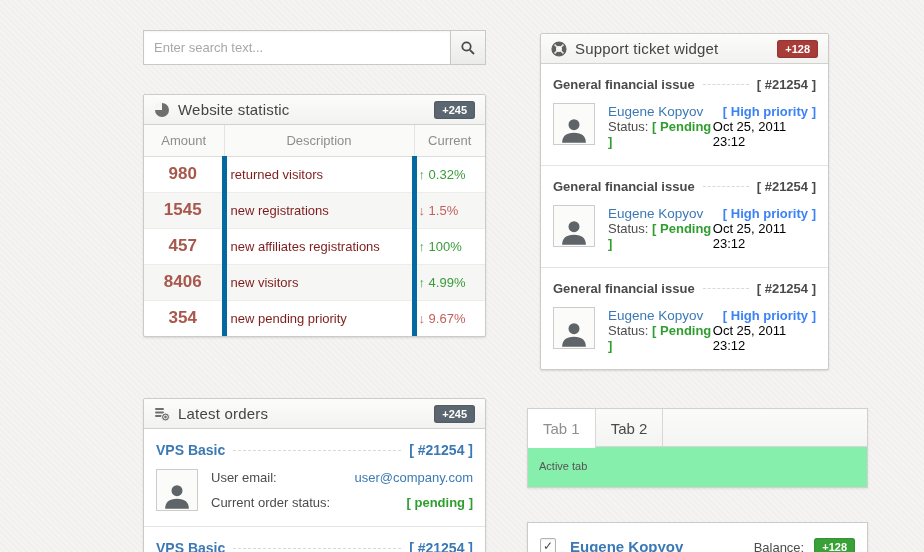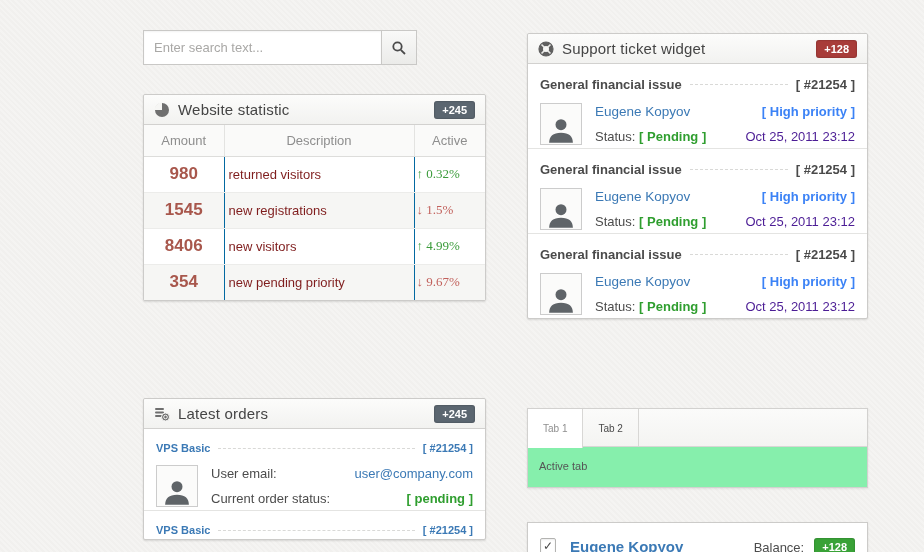--- a/index.html
+++ b/index.html
@@ -27,21 +27,21 @@
   .hdr-spacer { flex:1; }
   .badge {
     font-size:11px; font-weight:bold; color:#fff; padding:3px 8px; border-radius:3px;
     box-shadow: inset 0 0 2px rgba(0,0,0,.35);
   }
   .badge-dark  { background:#5b6670; }
   .badge-red   { background:#a83c39; }
   .badge-green { background:#39a237; }
 
   
-  .search-bar { position:absolute; left:143px; top:30px; width:274px; height:35px; display:flex; }
+  .search-bar { position:absolute; left:143px; top:30px; width:343px; height:35px; display:flex; }
   .search-bar input {
     flex:1; height:35px; border:1px solid #c9c8c6; border-right:none;
     padding:0 10px; font-size:13px; color:#555; outline:none;
     font-family:"Liberation Sans",sans-serif;
     box-shadow: inset 0 1px 2px rgba(0,0,0,.05);
   }
   .search-bar input::placeholder { color:#a9a8a6; }
   .search-btn {
     width:36px; height:35px; border:1px solid #c9c8c6;
     background:linear-gradient(#f9f9f8,#ebebe9);
@@ -52,56 +52,56 @@
   #stat-widget { left:143px; top:94px; width:343px; }
   .stat-table { width:100%; border-collapse:collapse; table-layout:fixed; }
   .stat-table col.c-amount { width:80px; }
   .stat-table col.c-desc   { width:190px; }
   .stat-table col.c-change { width:71px; }
   .stat-table th {
     height:31px; background:#fafaf9; color:#8e8e8e; font-weight:normal; font-size:13px;
     border-right:1px solid #e3e3e1; border-bottom:1px solid #dddddb;
   }
   .stat-table th:last-child, .stat-table td:last-child { border-right:none; }
-  .stat-table td { height:36px; border-right:1px solid #0369a1; border-bottom:1px solid #ececea; font-size:13px; }
+  .stat-table td { height:36px; border-right:5px solid #0369a1; border-bottom:1px solid #ececea; font-size:13px; }
   .stat-table tr:last-child td { border-bottom:none; }
   .stat-table tbody tr:nth-child(even) { background:#f6f6f4; }
   td.amount { text-align:center; color:#a8574c; font-size:17px; font-weight:bold; }
   td.desc   { padding-left:4px; color:#7f1d1d; }
-  td.change { padding-left:2px;font-family:Liberation Serif, serif; }
+  td.change { padding-left:2px; }
   td.change.up   { color:#3a9b3a; }
   td.change.down { color:#c2615c; }
 
   
   #orders-widget  { left:143px; top:398px; width:343px; }
-  #support-widget { left:527px; top:33px;  width:341px; }
-  .item { padding:13px 12px 3px; border-bottom:1px solid #e4e4e2; }
+  #support-widget { left:540px; top:33px;  width:289px; }
+  .item { padding:13px 12px 15px; border-bottom:1px solid #e4e4e2; }
   .item:last-child { border-bottom:none; }
   .title-row { display:flex; align-items:center; font-size:13px; font-weight:bold; color:#4a4a4a; }
   .title-row .dash { flex:1; border-bottom:1px dashed #d9d9d7; margin:0 8px; }
-  .order-name, .order-num { color:#336da0; font-size:11px; }
+  .order-name, .order-num { color:#336da0; font-size:14px; }
   .body-row { display:flex; margin-top:11px; }
   .avatar {
     width:42px; height:42px; flex:0 0 42px; background:#fbfbfa; border:1px solid #ccc;
     display:flex; align-items:flex-end; justify-content:center; overflow:hidden;
   }
   .info { flex:1; padding-left:13px; display:flex; flex-direction:column; justify-content:space-between; padding-top:1px; padding-bottom:1px; }
   .info-line { display:flex; justify-content:space-between; align-items:center; font-size:13px; color:#4c4c4c; }
   .green-bold { color:#2f9e2f; font-weight:bold; }
   .red-bold   { color:#3b82f6; font-weight:bold; }
   .blue-link  { color:#3b79b5; text-decoration:none; cursor:pointer; }
   .user-link  { font-size:13.5px; }
-  .date-text  { color:#4c1d95;text-align:right; }
+  .date-text  { color:#000000; }
 
   
   #tabs-widget { position:absolute; left:527px; top:408px; width:341px;
     background:#fff; border:1px solid #d2d1cf; box-shadow:0 1px 2px rgba(0,0,0,.08); }
   .tab-bar { display:flex; height:38px; background:linear-gradient(#fbfbfa,#f4f4f2); border-bottom:1px solid #d8d7d5; }
   .tab {
-    padding:0 15px; display:flex; align-items:center; font-size:10px; cursor:pointer;
+    padding:0 15px; display:flex; align-items:center; font-size:15px; cursor:pointer;
     border-right:1px solid #d8d7d5; height:38px;
   }
   .tab.active { background:#fff; color:#8f8f8f; height:39px; margin-bottom:-1px; position:relative; z-index:2; }
   .tab.inactive { background:transparent; color:#4a4a4a; }
   .tab-content { padding:13px 11px; font-size:11px; color:#555; min-height:40px; background:#86efac; }
 
   
   #user-card {
     position:absolute; left:527px; top:522px; width:341px; height:70px;
     background:#fff; border:1px solid #cccbc9; box-shadow:0 1px 2px rgba(0,0,0,.1);
@@ -146,33 +146,38 @@
     <table class="stat-table">
       <colgroup>
           <col class="c-amount">
           <col class="c-desc">
           <col class="c-change">
         </colgroup>
       <thead>
         <tr>
           <th>Amount</th>
           <th>Description</th>
-          <th>Active</th>
+          <th>Current</th>
         </tr>
       </thead>
       <tbody>
         <tr>
           <td class="amount">980</td>
           <td class="desc">returned visitors</td>
           <td class="change up">↑ 0.32%</td>
         </tr>
         <tr>
           <td class="amount">1545</td>
           <td class="desc">new registrations</td>
           <td class="change down">↓ 1.5%</td>
+        </tr>
+        <tr>
+          <td class="amount">457</td>
+          <td class="desc">new affiliates registrations</td>
+          <td class="change up">↑ 100%</td>
         </tr>
         <tr>
           <td class="amount">8406</td>
           <td class="desc">new visitors</td>
           <td class="change up">↑ 4.99%</td>
         </tr>
         <tr>
           <td class="amount">354</td>
           <td class="desc">new pending priority</td>
           <td class="change down">↓ 9.67%</td>

